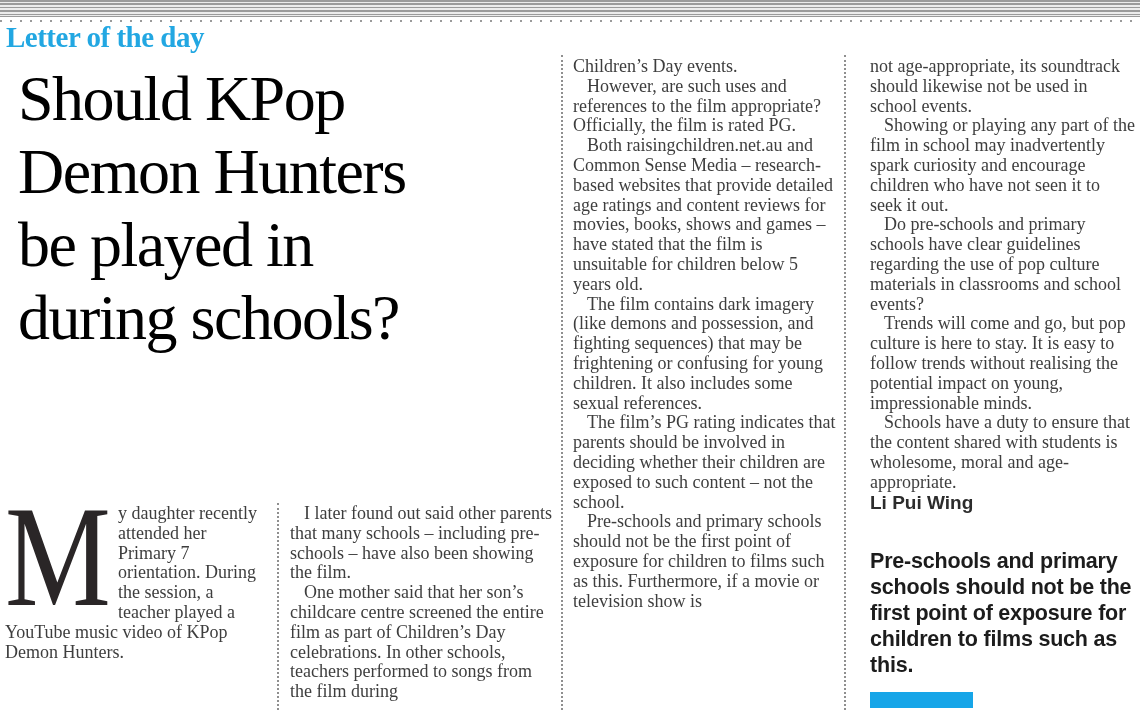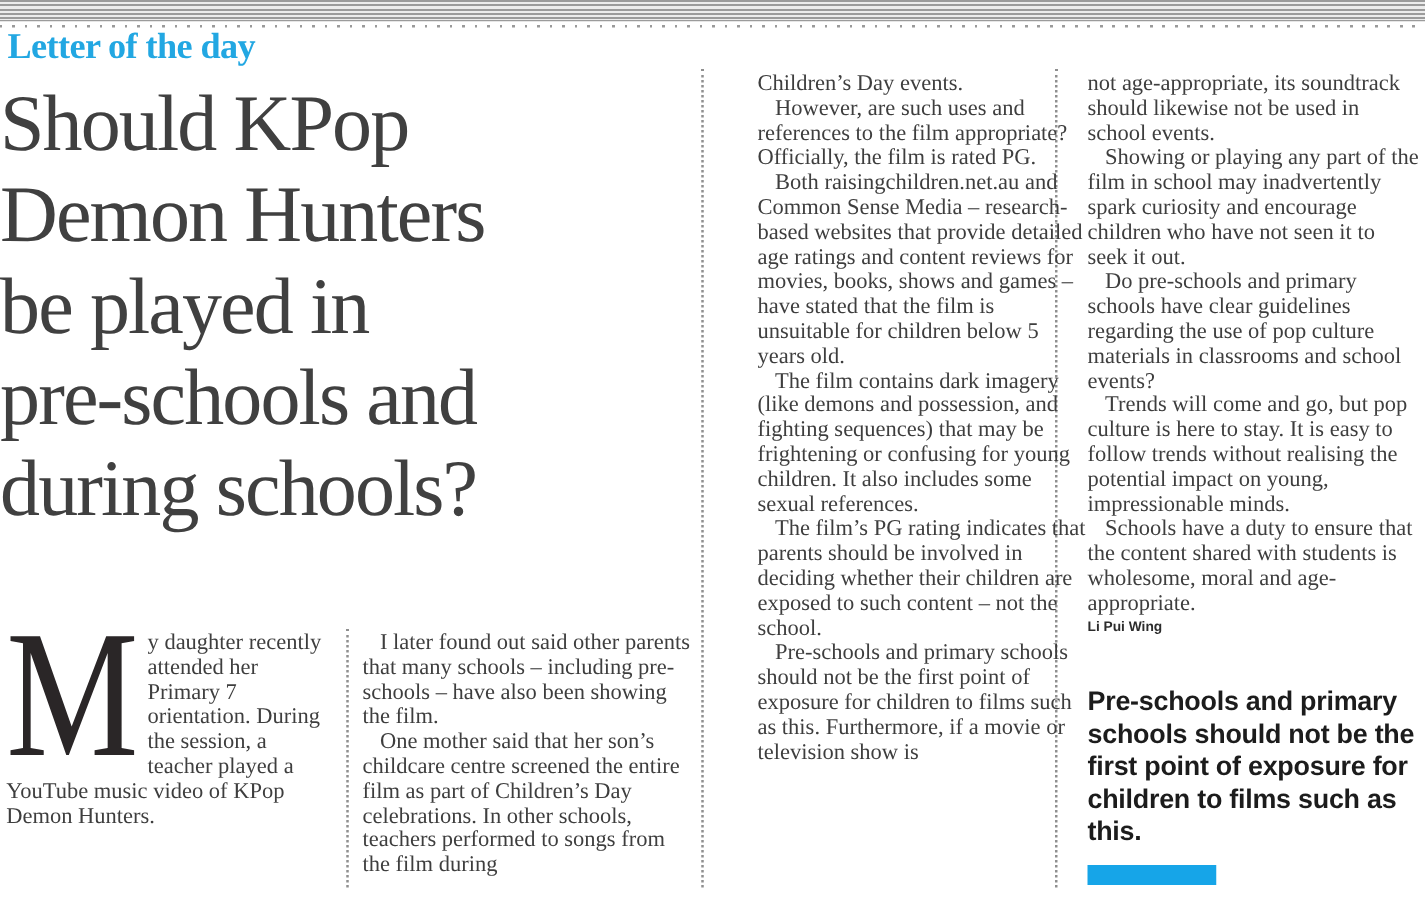--- a/index.html
+++ b/index.html
@@ -9,63 +9,62 @@
   
   .top-stripes{position:absolute;left:0;top:0;width:1140px;height:16px;
     background:repeating-linear-gradient(180deg,#9b9b9b 0 1.6px,#ececec 1.6px 3.4px);
     border-bottom:1px solid #9b9b9b;}
   .dotted-rule{position:absolute;left:0;top:20px;width:1140px;height:2px;
     background:repeating-linear-gradient(90deg,#9a9a9a 0 2px,transparent 2px 10px);}
 
   .kicker{position:absolute;left:6px;top:21px;font-weight:700;font-size:29px;
     letter-spacing:-0.5px;color:#22a7e2;}
 
-  .headline{position:absolute;left:0;top:62px;width:556px;color:#404040;
+  .headline{position:absolute;left:18px;top:62px;width:556px;color:#000000;
     font-size:64px;line-height:73px;letter-spacing:-1.5px;font-weight:400;}
   .headline div{white-space:nowrap;}
 
   .bodycol{position:absolute;font-size:18px;line-height:19.8px;color:#3e3e3e;}
   .bodycol p{margin:0;}
   .bodycol p.ind{text-indent:14px;}
 
   .col1{left:5px;top:504px;width:253px;}
   .col2{left:290px;top:504px;width:262px;}
-  .col3{left:606px;top:57px;width:264px;}
+  .col3{left:573px;top:57px;width:264px;}
   .col4{left:858px;top:57px;width:265px;margin-left:12px;}
 
   .dropcap{float:left;width:105px;font-size:145px;line-height:105px;height:105px;
     margin-right:8px;color:#2a2627;transform:scaleX(0.82);transform-origin:0 50%;}
 
   .vdiv{position:absolute;width:0;border-left:2px dotted #8f8f8f;}
   .vdiv.d1{left:277px;top:503px;height:207px;}
   .vdiv.d2{left:561px;top:55px;height:655px;}
   .vdiv.d3{left:844px;top:55px;height:655px;}
 
   .signature{font-family:"Liberation Sans", sans-serif;font-weight:700;
-    font-size:11px;line-height:19.8px;color:#2c2c2c;}
+    font-size:19px;line-height:19.8px;color:#2c2c2c;}
 
   .pull-quote{margin-top:36px;font-family:"Liberation Sans", sans-serif;
     font-weight:700;font-size:21.5px;line-height:26px;color:#1c1c1c;letter-spacing:-0.2px;}
   .accent-bar{margin-top:14px;width:103px;height:16px;background:#16a5e8;}
 </style>
 </head>
 <body>
 
 <div class="page">
 
   <div class="top-stripes"></div>
   <div class="dotted-rule"></div>
 
   <div class="kicker">Letter of the day</div>
 
   <h1 class="headline" style="margin:0">
     <div>Should KPop</div>
     <div>Demon Hunters</div>
     <div>be played in</div>
-    <div>pre-schools and</div>
     <div>during schools?</div>
   </h1>
 
   <div class="vdiv d1"></div>
   <div class="vdiv d2"></div>
   <div class="vdiv d3"></div>
 
   <div class="bodycol col1">
     <div class="dropcap">M</div>
     <p>y daughter recently attended her Primary 7 orientation. During the session, a teacher played a YouTube music video of KPop Demon Hunters.</p>

